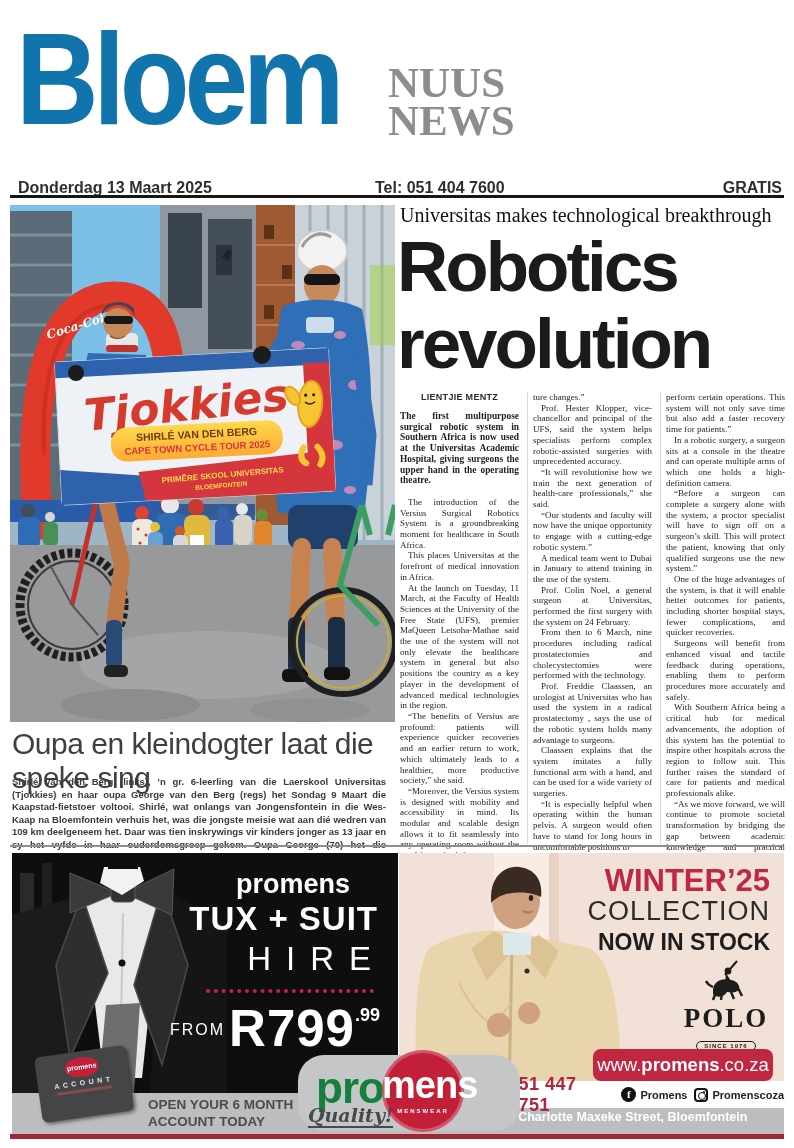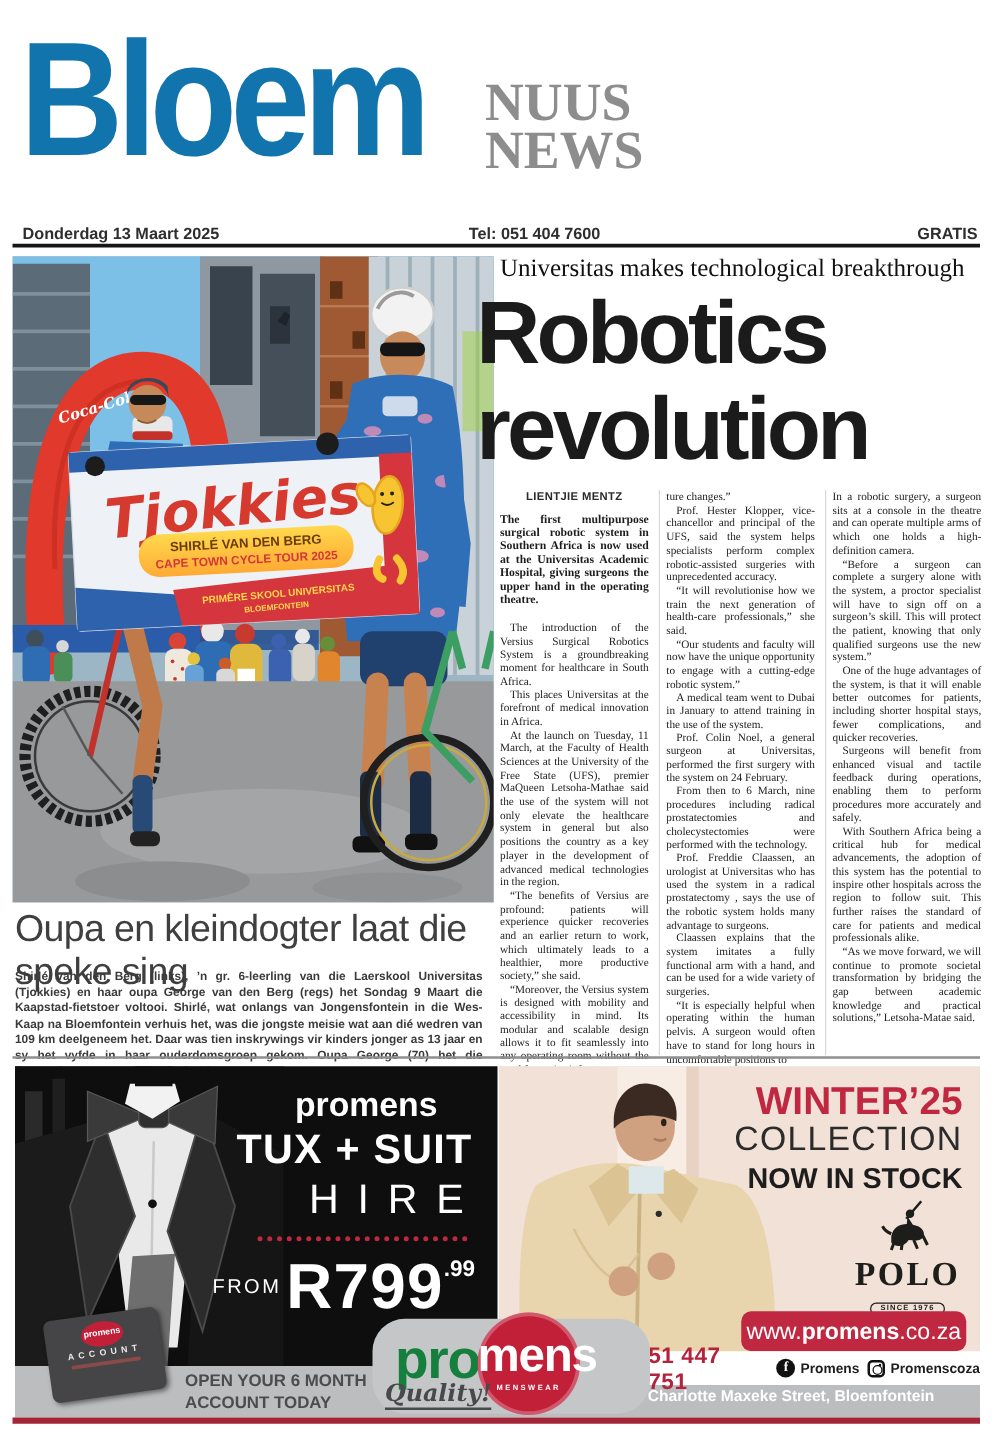--- a/index.html
+++ b/index.html
@@ -3,38 +3,38 @@
 <meta charset="utf-8">
 <style>
   html,body{margin:0;padding:0;background:#ffffff;}
   .page{position:relative;width:794px;height:1148px;background:#fff;overflow:hidden;
         font-family:"Liberation Sans",sans-serif;}
   
   .mast-title{position:absolute;left:16px;top:14px;font-size:130px;line-height:1;
     font-weight:800;color:#1274ad;letter-spacing:-6px;transform:scaleX(.88);transform-origin:left top;}
   .mast-sub{position:absolute;left:388px;top:64px;font-family:"Liberation Serif",serif;
     font-size:43px;line-height:.88;color:#8d8d8d;font-weight:600;}
-  .datebar{position:absolute;top:179px;left:0;width:100%;height:14px;font-size:13px;
+  .datebar{position:absolute;top:179px;left:0;width:100%;height:14px;font-size:16px;
     font-weight:700;color:#2e2e2e;}
   .datebar .d{position:absolute;left:18px;}
   .datebar .t{position:absolute;left:375px;}
   .datebar .g{position:absolute;right:12px;}
   .toprule{position:absolute;left:10px;top:195px;width:774px;height:3px;background:#161616;}
   
   .photo{position:absolute;left:10px;top:205px;width:385px;height:517px;overflow:hidden;background:#9db6c6;}
   .photo svg{display:block;}
   
   .cap-head{position:absolute;left:12px;top:727px;width:380px;font-size:30px;color:#3f3f3f;
     font-weight:400;letter-spacing:-.5px;}
   .cap-body{position:absolute;left:12px;top:776px;width:374px;font-size:9.5px;font-weight:700;
     color:#3a3a3a;line-height:12.6px;text-align:justify;}
   
   .kicker{position:absolute;left:400px;top:204px;width:384px;font-family:"Liberation Serif",serif;
     font-size:20px;color:#111;}
-  .headline{position:absolute;left:381px;top:228px;width:392px;font-size:71px;line-height:77px;
+  .headline{position:absolute;left:397px;top:228px;width:392px;font-size:71px;line-height:77px;
     font-weight:800;letter-spacing:-3px;color:#1b1b1b;}
   .byline{position:absolute;left:400px;top:392px;width:119px;text-align:center;font-size:9px;
     font-weight:800;color:#2b2b2b;letter-spacing:.3px;}
   .col{position:absolute;width:119px;font-family:"Liberation Serif",serif;font-size:9px;
     line-height:10.7px;color:#1d1d1d;text-align:justify;}
   .col p{margin:0;text-indent:8px;}
   .col p:first-child{text-indent:0;}
   .col p.lede{font-weight:700;text-indent:0;margin-bottom:11px;font-size:9.4px;}
   #col1{left:400px;top:411px;}
   #col2{left:533px;top:392px;}
@@ -341,20 +341,21 @@
       <p>“It will revolutionise how we train the next generation of health-care professionals,” she said.</p>
       <p>“Our students and faculty will now have the unique opportunity to engage with a cutting-edge robotic system.”</p>
       <p>A medical team went to Dubai in January to attend training in the use of the system.</p>
       <p>Prof. Colin Noel, a general surgeon at Universitas, performed the first surgery with the system on 24 February.</p>
       <p>From then to 6 March, nine procedures including radical prostatectomies and cholecystectomies were performed with the technology.</p>
       <p>Prof. Freddie Claassen, an urologist at Universitas who has used the system in a radical prostatectomy , says the use of the robotic system holds many advantage to surgeons.</p>
       <p>Claassen explains that the system imitates a fully functional arm with a hand, and can be used for a wide variety of surgeries.</p>
       <p>“It is especially helpful when operating within the human pelvis. A surgeon would often have to stand for long hours in uncomfortable positions to</p>
     </div>
   <div class="col" id="col3">
+      <p>perform certain operations. This system will not only save time but also add a faster recovery time for patients.”</p>
       <p>In a robotic surgery, a surgeon sits at a console in the theatre and can operate multiple arms of which one holds a high-definition camera.</p>
       <p>“Before a surgeon can complete a surgery alone with the system, a proctor specialist will have to sign off on a surgeon’s skill. This will protect the patient, knowing that only qualified surgeons use the new system.”</p>
       <p>One of the huge advantages of the system, is that it will enable better outcomes for patients, including shorter hospital stays, fewer complications, and quicker recoveries.</p>
       <p>Surgeons will benefit from enhanced visual and tactile feedback during operations, enabling them to perform procedures more accurately and safely.</p>
       <p>With Southern Africa being a critical hub for medical advancements, the adoption of this system has the potential to inspire other hospitals across the region to follow suit. This further raises the standard of care for patients and medical professionals alike.</p>
       <p>“As we move forward, we will continue to promote societal transformation by bridging the gap between academic knowledge and practical solutions,” Letsoha-Matae said.</p>
     </div>
   <div class="colrule" style="left:527px;"></div>
   <div class="colrule" style="left:660px;"></div>
 

